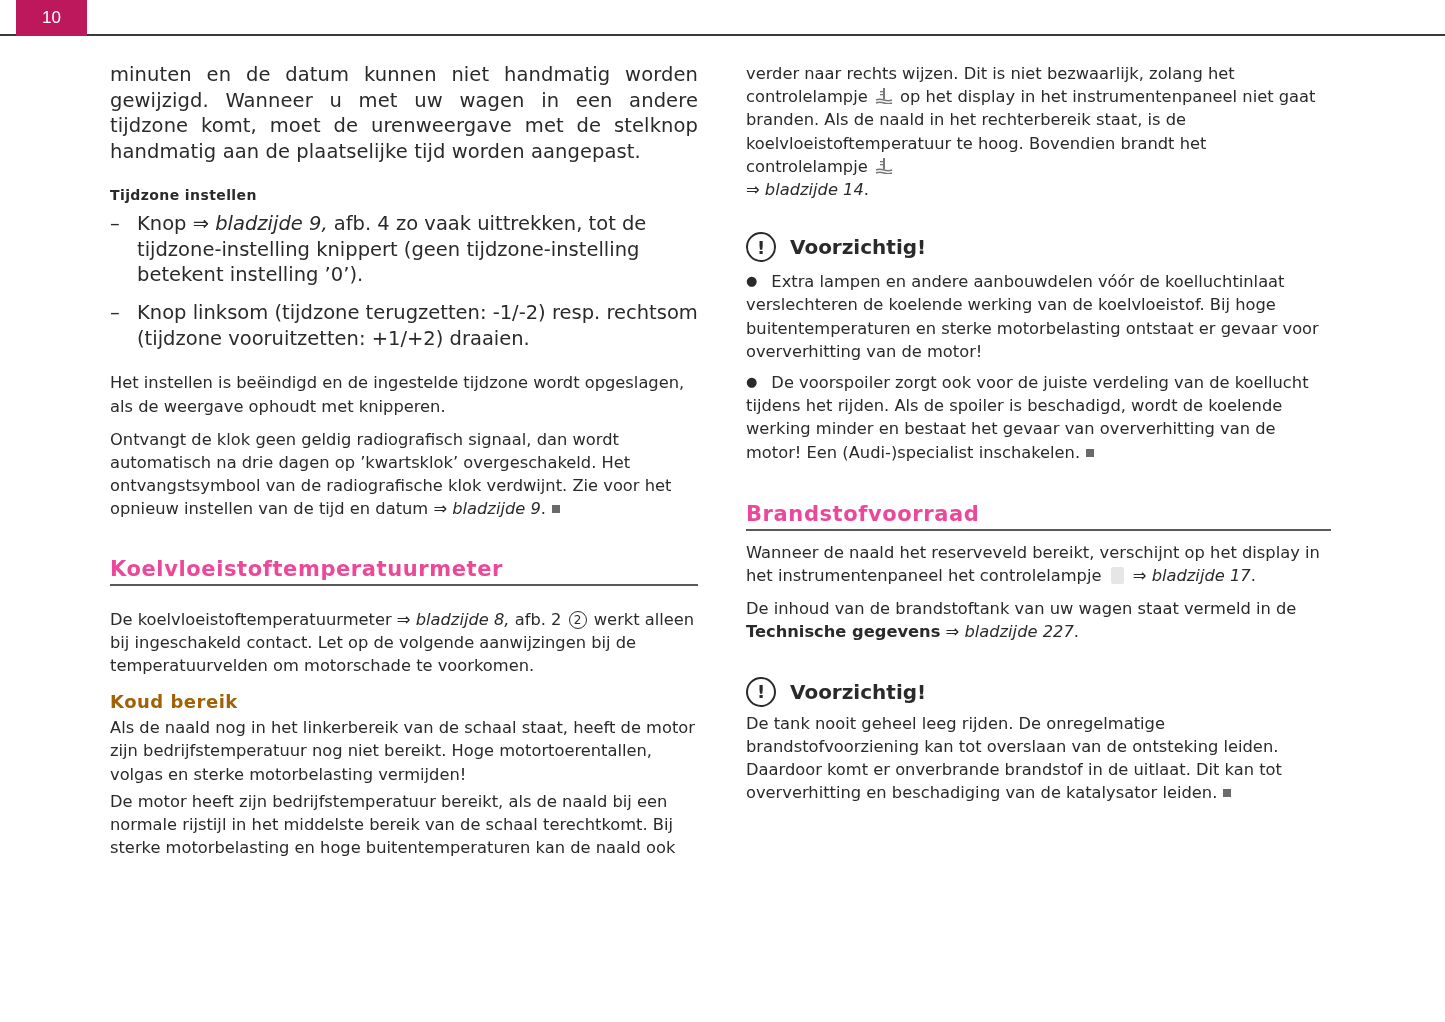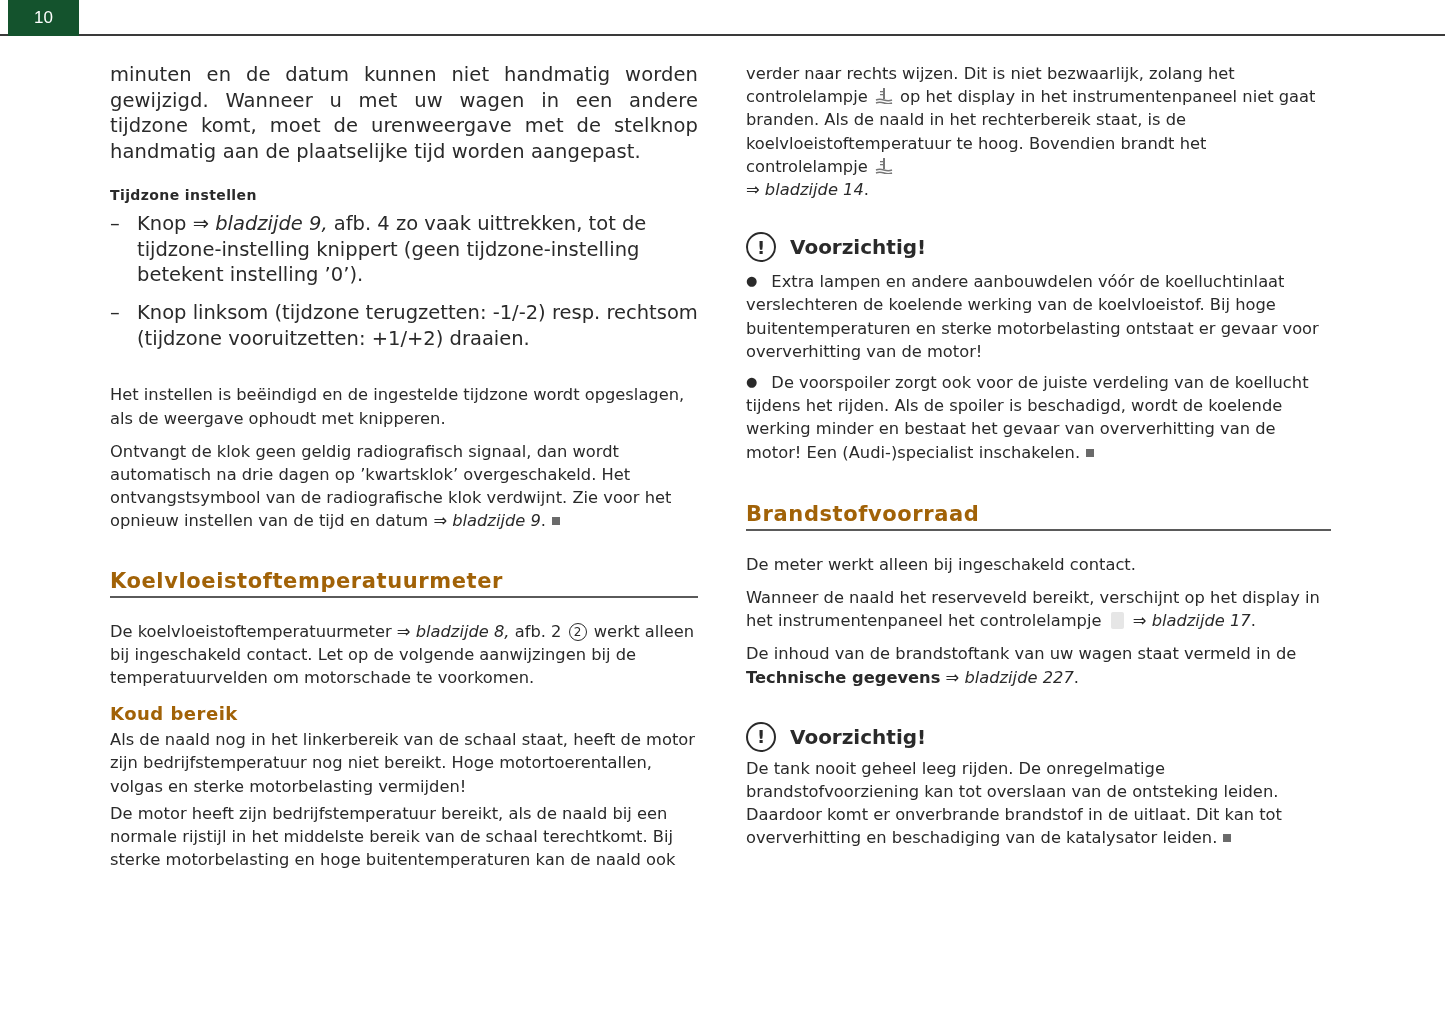--- a/index.html
+++ b/index.html
@@ -1,29 +1,29 @@
 <!DOCTYPE html>
 <html><head>
 <meta charset="utf-8">
 <style>
   html, body { margin:0; padding:0; background:#ffffff; }
   body { width:1445px; height:1022px; position:relative; overflow:hidden;
          font-family:"DejaVu Sans", "Liberation Sans", sans-serif; color:#2a2a2a; }
   .topbar { position:absolute; left:0; top:0; width:1445px; height:36px; border-bottom:2px solid #3a3a3a; box-sizing:border-box; }
-  .pagenum { position:absolute; left:8px; top:0; width:71px; height:36px; background:#14532d; color:#ffffff;
+  .pagenum { position:absolute; left:16px; top:0; width:71px; height:36px; background:#be185d; color:#ffffff;
              font-family:"Liberation Sans", sans-serif; font-size:17px; display:flex; align-items:center; justify-content:center; }
   .col { position:absolute; top:62px; }
   .col-left { left:110px; width:588px; }
   .col-right { left:746px; width:585px; }
   p { margin:0; }
   .lead { font-size:19.5px; line-height:25.7px; letter-spacing:0.1px; }
   .body { font-size:16.3px; line-height:23.2px; }
   .h3 { font-family:"DejaVu Sans", sans-serif; font-weight:bold; font-size:14px; color:#2a2a2a; letter-spacing:0.4px; }
   .h4 { font-family:"DejaVu Sans", sans-serif; font-weight:bold; font-size:18px; color:#a16207; letter-spacing:0.5px; }
-  .h2 { font-family:"DejaVu Sans", sans-serif; font-weight:bold; font-size:21px; color:#a16207; letter-spacing:0.6px;
+  .h2 { font-family:"DejaVu Sans", sans-serif; font-weight:bold; font-size:21px; color:#ec4899; letter-spacing:0.6px;
         border-bottom:2px solid #5a5a5a; padding-bottom:3px; }
   .step { display:flex; font-size:19.5px; line-height:25.7px; }
   .step .dash { width:27px; flex:none; }
   .it { font-style:italic;margin-top:15px; }
   .b { font-weight:bold; }
   .endmark { display:inline-block; width:8px; height:8px; background:#6a6a6a; margin-left:6px; vertical-align:1px; }
   .warn-title { display:flex; align-items:center; font-size:20px; font-weight:bold; color:#2a2a2a; height:36px; }
   .warn-icon { width:30px; height:30px; border:2.5px solid #2a2a2a; border-radius:50%; box-sizing:border-box;
                display:flex; align-items:center; justify-content:center; font-size:18px; font-weight:bold; margin-right:14px; }
   .bullet::before { content:"●"; font-size:13px; margin-right:14px; vertical-align:2px; }
@@ -47,21 +47,21 @@
     <span class="dash">–</span>
     <span>
       <span>Knop ⇒ </span><span class="it">bladzijde 9,</span><span> afb. 4 zo vaak uittrekken, tot de tijdzone-instelling knippert (geen tijdzone-instelling betekent instelling ’0’).</span>
     </span>
   </div>
   <div class="step" style="margin-top:12px;">
     <span class="dash">–</span>
     <span>Knop linksom (tijdzone terugzetten: -1/-2) resp. rechtsom (tijdzone vooruitzetten: +1/+2) draaien.</span>
   </div>
 
-  <p class="body" style="margin-top:32px;">Het instellen is beëindigd en de ingestelde tijdzone wordt opgeslagen, als de weergave ophoudt met knipperen.</p>
+  <p class="body" style="margin-top:20px;">Het instellen is beëindigd en de ingestelde tijdzone wordt opgeslagen, als de weergave ophoudt met knipperen.</p>
   <p class="body" style="margin-top:10px;">
     <span>Ontvangt de klok geen geldig radiografisch signaal, dan wordt automatisch na drie dagen op ’kwartsklok’ overgeschakeld. Het ontvangstsymbool van de radiografische klok verdwijnt. Zie voor het opnieuw instellen van de tijd en datum ⇒ </span><span class="it">bladzijde 9</span><span>.</span><span class="endmark"></span>
   </p>
 
   <div class="h2" style="margin-top:36px;">Koelvloeistoftemperatuurmeter</div>
 
   <p class="body" style="margin-top:22px;">
     <span>De koelvloeistoftemperatuurmeter ⇒ </span><span class="it">bladzijde 8,</span><span> afb. 2 </span><span class="circnum">2</span><span> werkt alleen bij ingeschakeld contact. Let op de volgende aanwijzingen bij de temperatuurvelden om motorschade te voorkomen.</span>
   </p>
 
@@ -92,21 +92,20 @@
     <div class="warn-title">
       <span class="warn-icon">!</span>
       <span>Voorzichtig!</span>
     </div>
     <p class="body bullet" style="margin-top:4px;">Extra lampen en andere aanbouwdelen vóór de koelluchtinlaat verslechteren de koelende werking van de koelvloeistof. Bij hoge buitentemperaturen en sterke motorbelasting ontstaat er gevaar voor oververhitting van de motor!</p>
     <p class="body bullet" style="margin-top:7px;"><span>De voorspoiler zorgt ook voor de juiste verdeling van de koellucht tijdens het rijden. Als de spoiler is beschadigd, wordt de koelende werking minder en bestaat het gevaar van oververhitting van de motor! Een (Audi-)specialist inschakelen.</span><span class="endmark"></span></p>
   </div>
 
   <div class="h2" style="margin-top:38px;">Brandstofvoorraad</div>
 
-  <p class="body" style="margin-top:22px;">De meter werkt alleen bij ingeschakeld contact.</p>
   <p class="body" style="margin-top:10px;">
     <span>Wanneer de naald het reserveveld bereikt, verschijnt op het display in het instrumentenpaneel het controlelampje </span><span class="fuel-icon"></span><span> ⇒ </span><span class="it">bladzijde 17</span><span>.</span>
   </p>
   <p class="body" style="margin-top:10px;">
     <span>De inhoud van de brandstoftank van uw wagen staat vermeld in de </span><span class="b">Technische gegevens</span><span> ⇒ </span><span class="it">bladzijde 227</span><span>.</span>
   </p>
 
   <div style="margin-top:30px;">
     <div class="warn-title">
       <span class="warn-icon">!</span>

